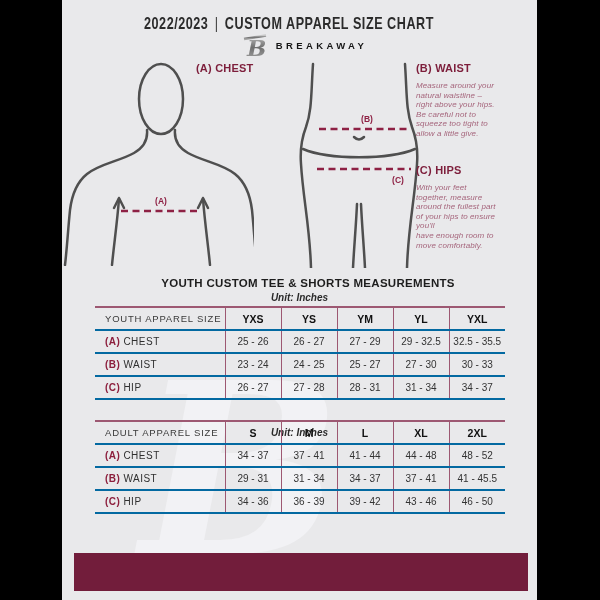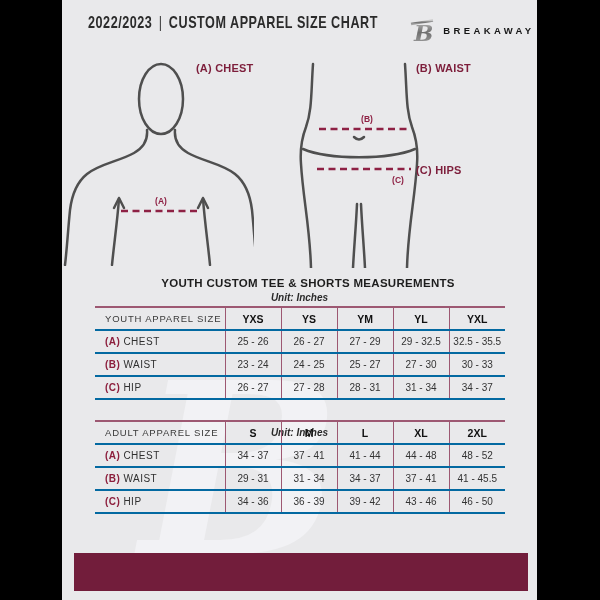--- a/index.html
+++ b/index.html
@@ -7,21 +7,21 @@
          font-family:"Liberation Sans",sans-serif;}
   .doc{position:absolute;left:62px;top:0;width:475px;height:600px;background:#e9e9eb;overflow:hidden;}
 
   
   .watermark{position:absolute;left:78px;top:352px;font-family:"DejaVu Serif",serif;
              font-style:italic;font-weight:bold;font-size:238px;line-height:1;
              color:#f2f2f5;user-select:none;}
 
   
   .hdr{position:absolute;left:26px;right:15px;top:15px;height:30px;
-       display:flex;justify-content:space-between;}
+       display:flex;justify-content:space-between;align-items:center;flex-direction:column;}
   .hdr-title{display:inline-block;transform:scale(.9,1.14);transform-origin:left center;
              font-weight:700;font-size:14px;letter-spacing:.6px;color:#2b2b2b;white-space:nowrap;}
   .hdr-title .sep{font-weight:400;margin:0 7px;color:#3a3a3a;}
   .brand{display:flex;align-items:center;gap:7px;}
   .brand-name{font-size:9.5px;font-weight:700;letter-spacing:3.4px;color:#161616;}
 
   
   .inst{position:absolute;}
   .inst h3{margin:0 0 7px 0;font-size:11px;font-weight:800;color:#7d1e3b;letter-spacing:.2px;}
   .inst p{margin:0;font-size:8px;line-height:1.2;font-style:italic;color:#a5647b;
@@ -115,23 +115,36 @@
       <text x="70" y="66" text-anchor="middle">(B)</text>
       <path class="dash" d="M20,113 L114,113"></path>
       <text x="101" y="127" text-anchor="middle">(C)</text>
     </svg>
 
     <div class="inst inst-a">
       <h3>(A) CHEST</h3>
     </div>
     <div class="inst inst-b">
       <h3>(B) WAIST</h3>
+      <p>Measure around your
+natural waistline –
+right above your hips.
+Be careful not to
+squeeze too tight to
+allow a little give.</p>
     </div>
     <div class="inst inst-c">
       <h3>(C) HIPS</h3>
+      <p>With your feet
+together, measure
+around the fullest part
+of your hips to ensure
+you'll
+have enough room to
+move comfortably.</p>
     </div>
 
     <div class="sec-title ty-title">YOUTH CUSTOM TEE &amp; SHORTS MEASUREMENTS</div>
     <div class="sec-unit ty-unit">Unit: Inches</div>
     <table class="size-table t-youth">
       <colgroup>
           <col class="c-label">
           <col class="c-size">
           <col class="c-size">
           <col class="c-size">

